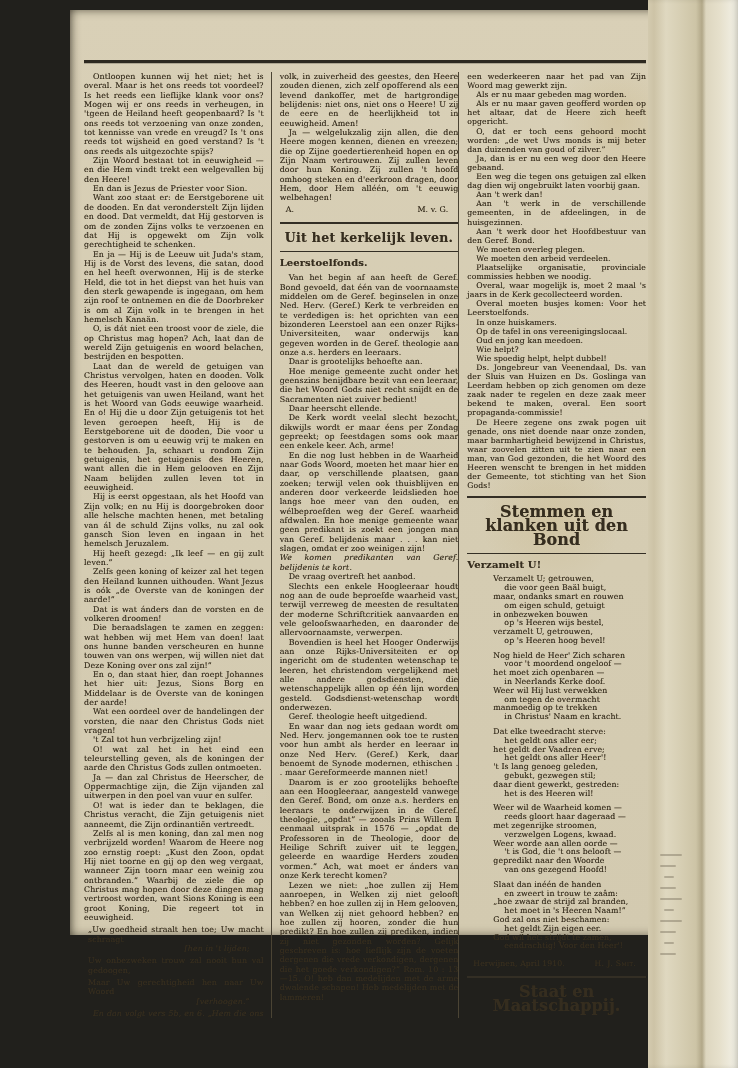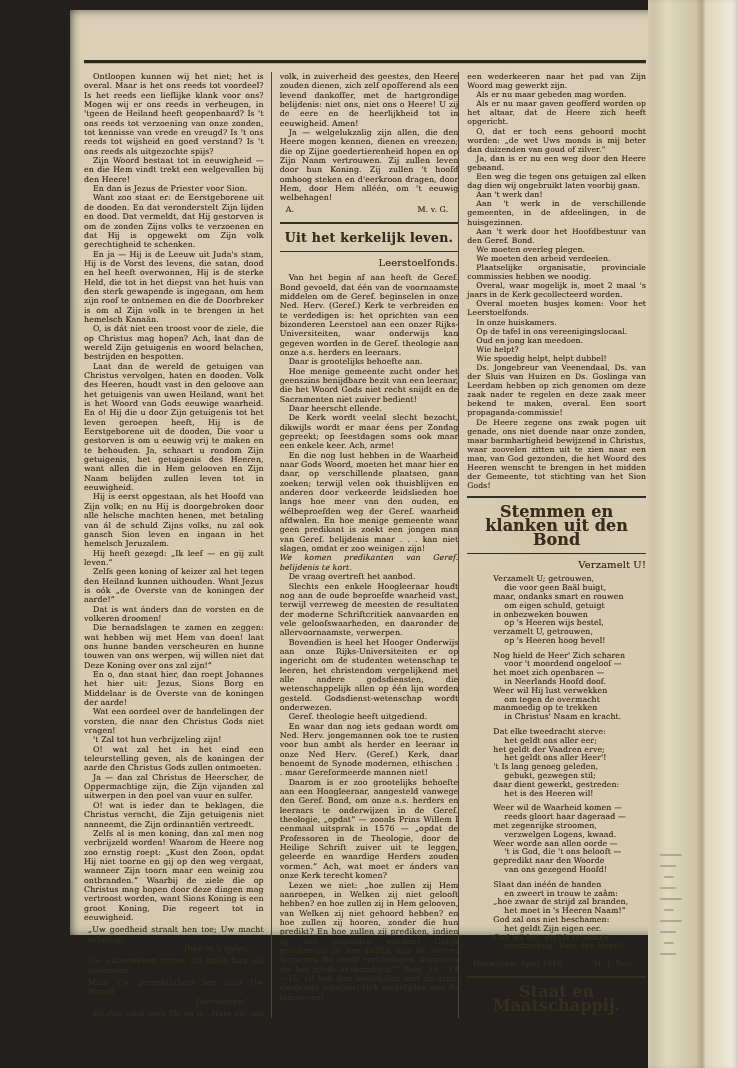--- a/index.html
+++ b/index.html
@@ -32,21 +32,21 @@
   p{margin:0;}
   .ind{text-indent:9px;}
   .ital{font-style:italic;}
   .q{text-indent:0;padding-left:4px;margin-top:3px;}
   .q + .p:not(.q){margin-top:3px;}
   .qb{text-align:right;padding-right:14px;margin-top:0;font-style:italic;}
   .h1{font-weight:bold;text-align:center;font-size:12.5px;line-height:14px;letter-spacing:.3px;
       border-top:2px solid #332e24;border-bottom:1px solid #332e24;
       padding:7px 0 6px 0;margin:6px 0 5px 0;text-indent:0;}
   .h1.big{font-size:16px;letter-spacing:.1px;border-top-width:2px;border-bottom-width:1px;}
-  .h2{font-weight:normal;text-align:right;font-size:10px;line-height:12px;margin:3px 0 4px 0;text-indent:0;}
+  .h2{font-weight:bold;text-align:left;font-size:10px;line-height:12px;margin:3px 0 4px 0;text-indent:0;}
   .sig{display:flex;justify-content:space-between;padding:2px 10px 2px 6px;}
   .smallcaps{font-variant:small-caps;letter-spacing:.4px;}
   .poem{padding-left:26px;margin:4px 0 5px 0;text-align:left;font-size:7.8px;line-height:8.8px;}
   .stanza{margin-bottom:6px;}
   .vl1{padding-left:11px;}
 </style>
 </head>
 <body>
 
 <div class="paper">
@@ -136,21 +136,21 @@
               <div class="vl1">om eigen schuld, getuigt</div>
               <div class="vl0">in onbezweken bouwen</div>
               <div class="vl1">op 's Heeren wijs bestel,</div>
               <div class="vl0">verzamelt U, getrouwen,</div>
               <div class="vl1">op 's Heeren hoog bevel!</div>
             </div>
             <div class="stanza">
               <div class="vl0">Nog hield de Heer' Zich scharen</div>
               <div class="vl1">voor 't moordend ongeloof —</div>
               <div class="vl0">het moet zich openbaren —</div>
-              <div class="vl1">in Neerlands Hoofd doof.</div>
+              <div class="vl1">in Neerlands Kerke doof.</div>
               <div class="vl0">Weer wil Hij lust verwekken</div>
               <div class="vl1">om tegen de overmacht</div>
               <div class="vl0">manmoedig op te trekken</div>
               <div class="vl1">in Christus' Naam en kracht.</div>
             </div>
             <div class="stanza">
               <div class="vl0">Dat elke tweedracht sterve:</div>
               <div class="vl1">het geldt ons aller eer;</div>
               <div class="vl0">het geldt der Vaadren erve;</div>
               <div class="vl1">het geldt ons aller Heer'!</div>

